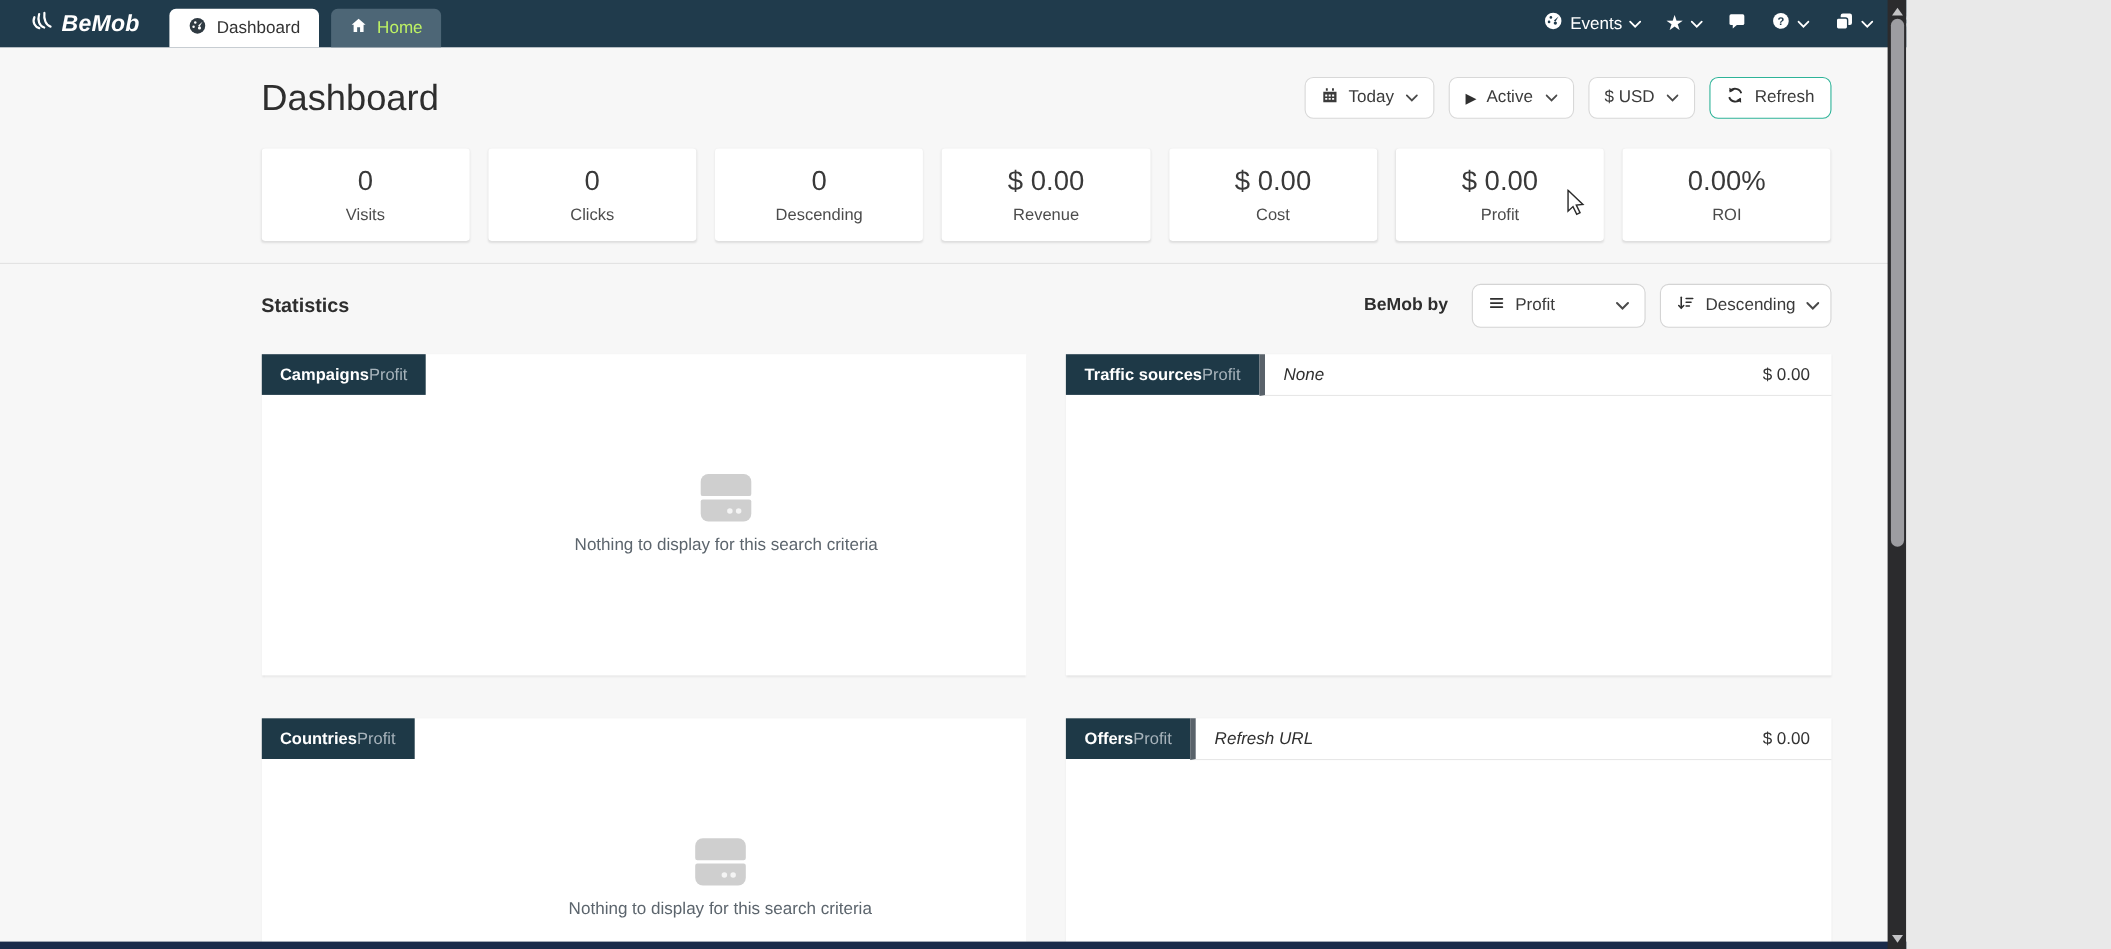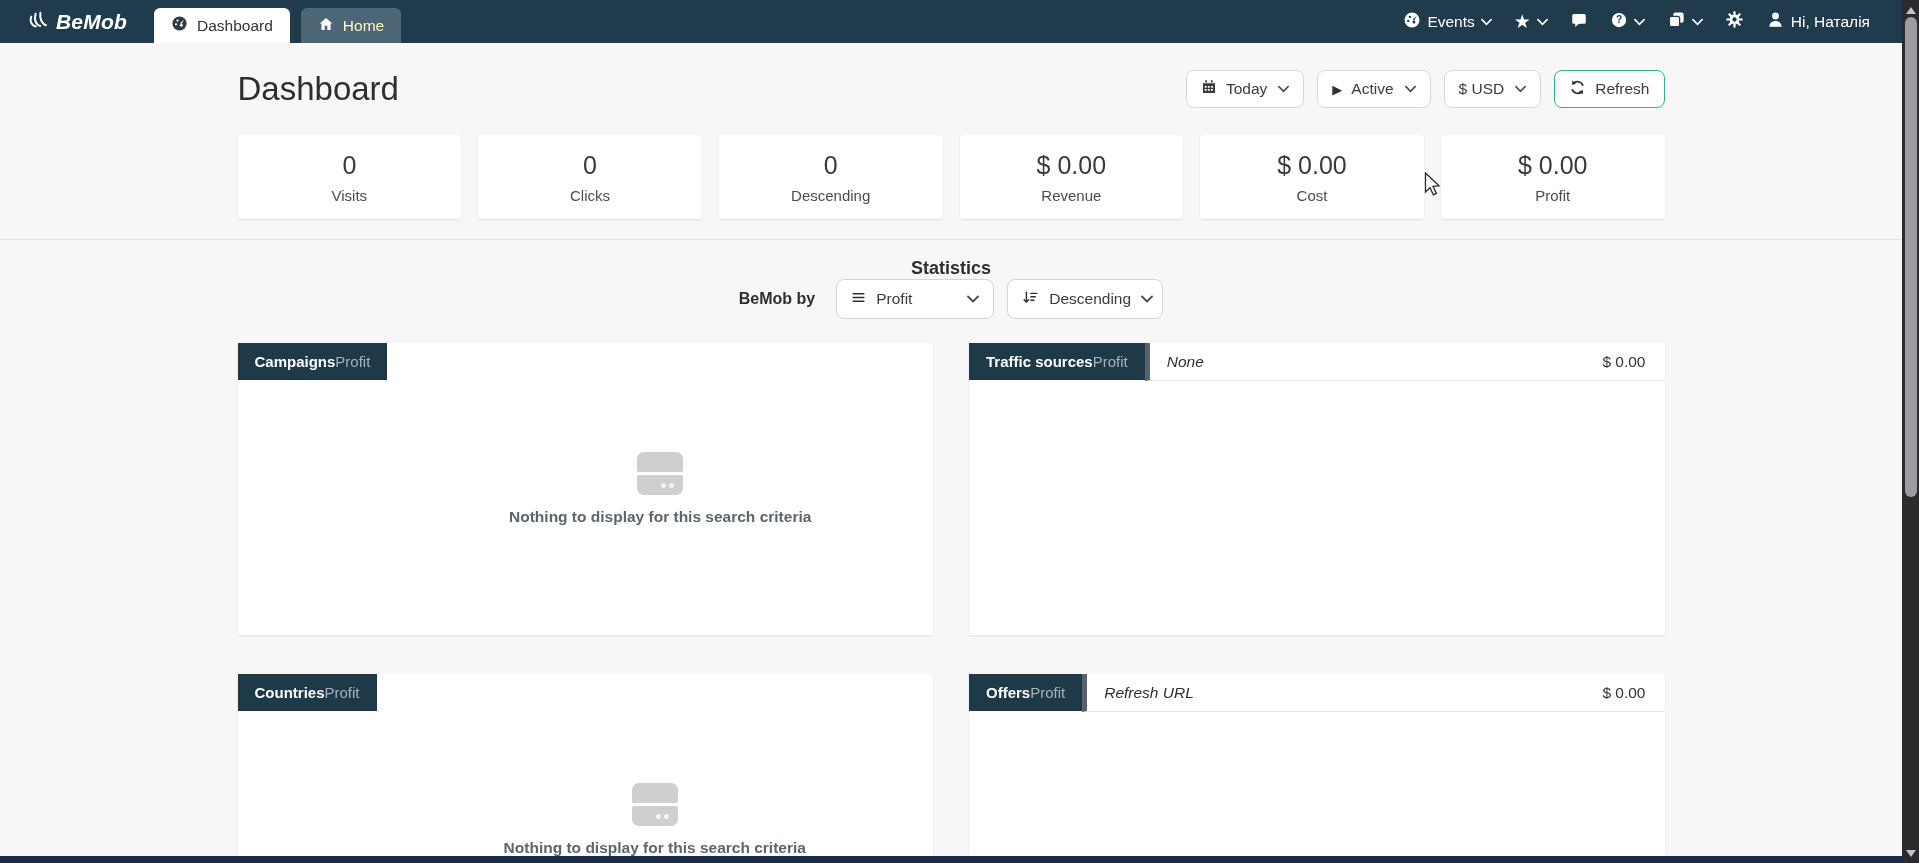--- a/index.html
+++ b/index.html
@@ -1,33 +1,33 @@
 <!DOCTYPE html>
 <html><head>
 <meta charset="utf-8">
 <style>
   * { box-sizing: border-box; }
   body { margin: 0; background:#e9e9e9; }
   .app {
-    position: relative; width: 1919px; height: 863px; overflow: hidden;
+    position: relative; width: 1733px; height: 863px; overflow: hidden;
     background: #f7f7f7; font-family: "Liberation Sans", sans-serif;
   }
 
   
   .navbar {
     position: absolute; top: 0; left: 0; width: 1902px; height: 43px;
     background: #203b4c; display: flex; align-items: stretch;
   }
   .brand { display:flex; align-items:center; gap:7px; padding:0 27px 0 26px;
     color:#fff; font-style: italic; font-weight: bold; font-size: 21px; letter-spacing:.2px; }
   .tabs { display:flex; align-items:flex-end; gap:11px; }
   .tab { height:35px; padding:0 17px; display:flex; align-items:center; gap:9px;
     border-radius:6px 6px 0 0; font-size:15.5px; }
   .tab.active { background:#fff; color:#333; }
-  .tab.inactive { background:#4d6676; color:#fef9c3; }
+  .tab.inactive { background:#4d6676; color:#bef264; }
   .nav-right { margin-left:auto; display:flex; align-items:center; gap:22px;
     padding-right:32px; color:#fff; font-size:15.5px; }
   .nav-group { display:flex; align-items:center; gap:6px; }
   .chev svg { display:block; }
 
   
   .content { position:absolute; top:43px; left:0; width:1902px; height:820px; overflow:hidden; }
   .container { width:1427px; margin:0 auto; }
   .header-row { display:flex; align-items:center; justify-content:space-between; padding-top:24px; }
   .page-title { margin:0; font-size:33px; line-height:44px; font-weight:400; color:#2e2e2e; }
@@ -41,39 +41,39 @@
   .cards-row { display:flex; gap:17px; margin-top:24px; }
   .card { flex:1; height:84px; background:#fff; border-radius:3px;
     box-shadow:0 1px 2px rgba(0,0,0,.10); display:flex; flex-direction:column;
     align-items:center; justify-content:center; gap:7px; }
   .card-value { font-size:25px; color:#393939; }
   .card-label { font-size:15px; color:#4c4c4c; }
 
   .section-divider { margin-top:20px; width:1902px; border-bottom:1px solid #e3e3e3; }
 
   
-  .stats-row { display:flex; align-items:center; justify-content:space-between; margin-top:18px;flex-direction:column; }
+  .stats-row { display:flex; align-items:center; justify-content:space-between; margin-top:18px; }
   .stats-heading { margin:0; font-size:18px; font-weight:bold; color:#2e2e2e; }
   .sort-controls { display:flex; align-items:center; gap:13px; }
   .sort-label { font-weight:bold; font-size:16px; color:#2e2e2e; margin-right:8px; }
   .select { height:40px; background:#fff; border:1px solid #d4d4d4; border-radius:8px;
     display:flex; align-items:center; gap:10px; padding:0 14px; font-size:15.5px; color:#3b3b3b; }
   .select.field { width:158px; } .select.direction { width:156px; }
   .select .chev { margin-left:auto; color:#4a4a4a; }
 
   
   .panels-grid { display:grid; grid-template-columns:1fr 1fr; column-gap:36px; row-gap:39px; margin-top:24px; }
   .panel { height:292px; background:#fff; box-shadow:0 1px 2px rgba(0,0,0,.09);
     display:flex; flex-direction:row; }
   .panel-header { flex:none; height:37px; background:#1e3947; display:flex; align-items:center;
     justify-content:space-between; padding:0 17px; }
   .panel-title { color:#fff; font-weight:bold; font-size:15px; }
   .panel-metric { color:#a7b3bb; font-size:15px; }
   .panel-body { flex:1; display:flex; flex-direction:column; }
-  .panel-body.empty { align-items:center; justify-content:center; gap:13px;font-weight:bold; }
+  .panel-body.empty { align-items:center; justify-content:center; gap:13px; }
   .data-row { height:38px; border-left:5px solid #59626a; border-bottom:1px solid #e7e7e7;
     display:flex; align-items:center; justify-content:space-between; padding:0 19px 0 17px; font-size:15.5px; }
   .row-name { font-style:italic; color:#2f2f2f; }
   .row-value { color:#333; }
   .empty-text { font-size:15.5px; color:#5c656d; }
 
   .es-icon { width:46px; }
   .es-seg { height:20px; background:#cfcfcf; }
   .es-seg.top { border-radius:7px 7px 2px 2px; margin-bottom:3px; }
   .es-seg.bottom { border-radius:2px 2px 7px 7px; position:relative; }
@@ -290,20 +290,24 @@
           <div class="card-label">Revenue</div>
         </div>
         <div class="card">
           <div class="card-value">$ 0.00</div>
           <div class="card-label">Cost</div>
         </div>
         <div class="card">
           <div class="card-value">$ 0.00</div>
           <div class="card-label">Profit</div>
         </div>
+        <div class="card">
+          <div class="card-value">0.00%</div>
+          <div class="card-label">ROI</div>
+        </div>
       </div>
     </div>
 
     <div class="section-divider"></div>
 
     <div class="container">
       <div class="stats-row">
         <h2 class="stats-heading">Statistics</h2>
         <div class="sort-controls">
           <span class="sort-label">BeMob by</span>

